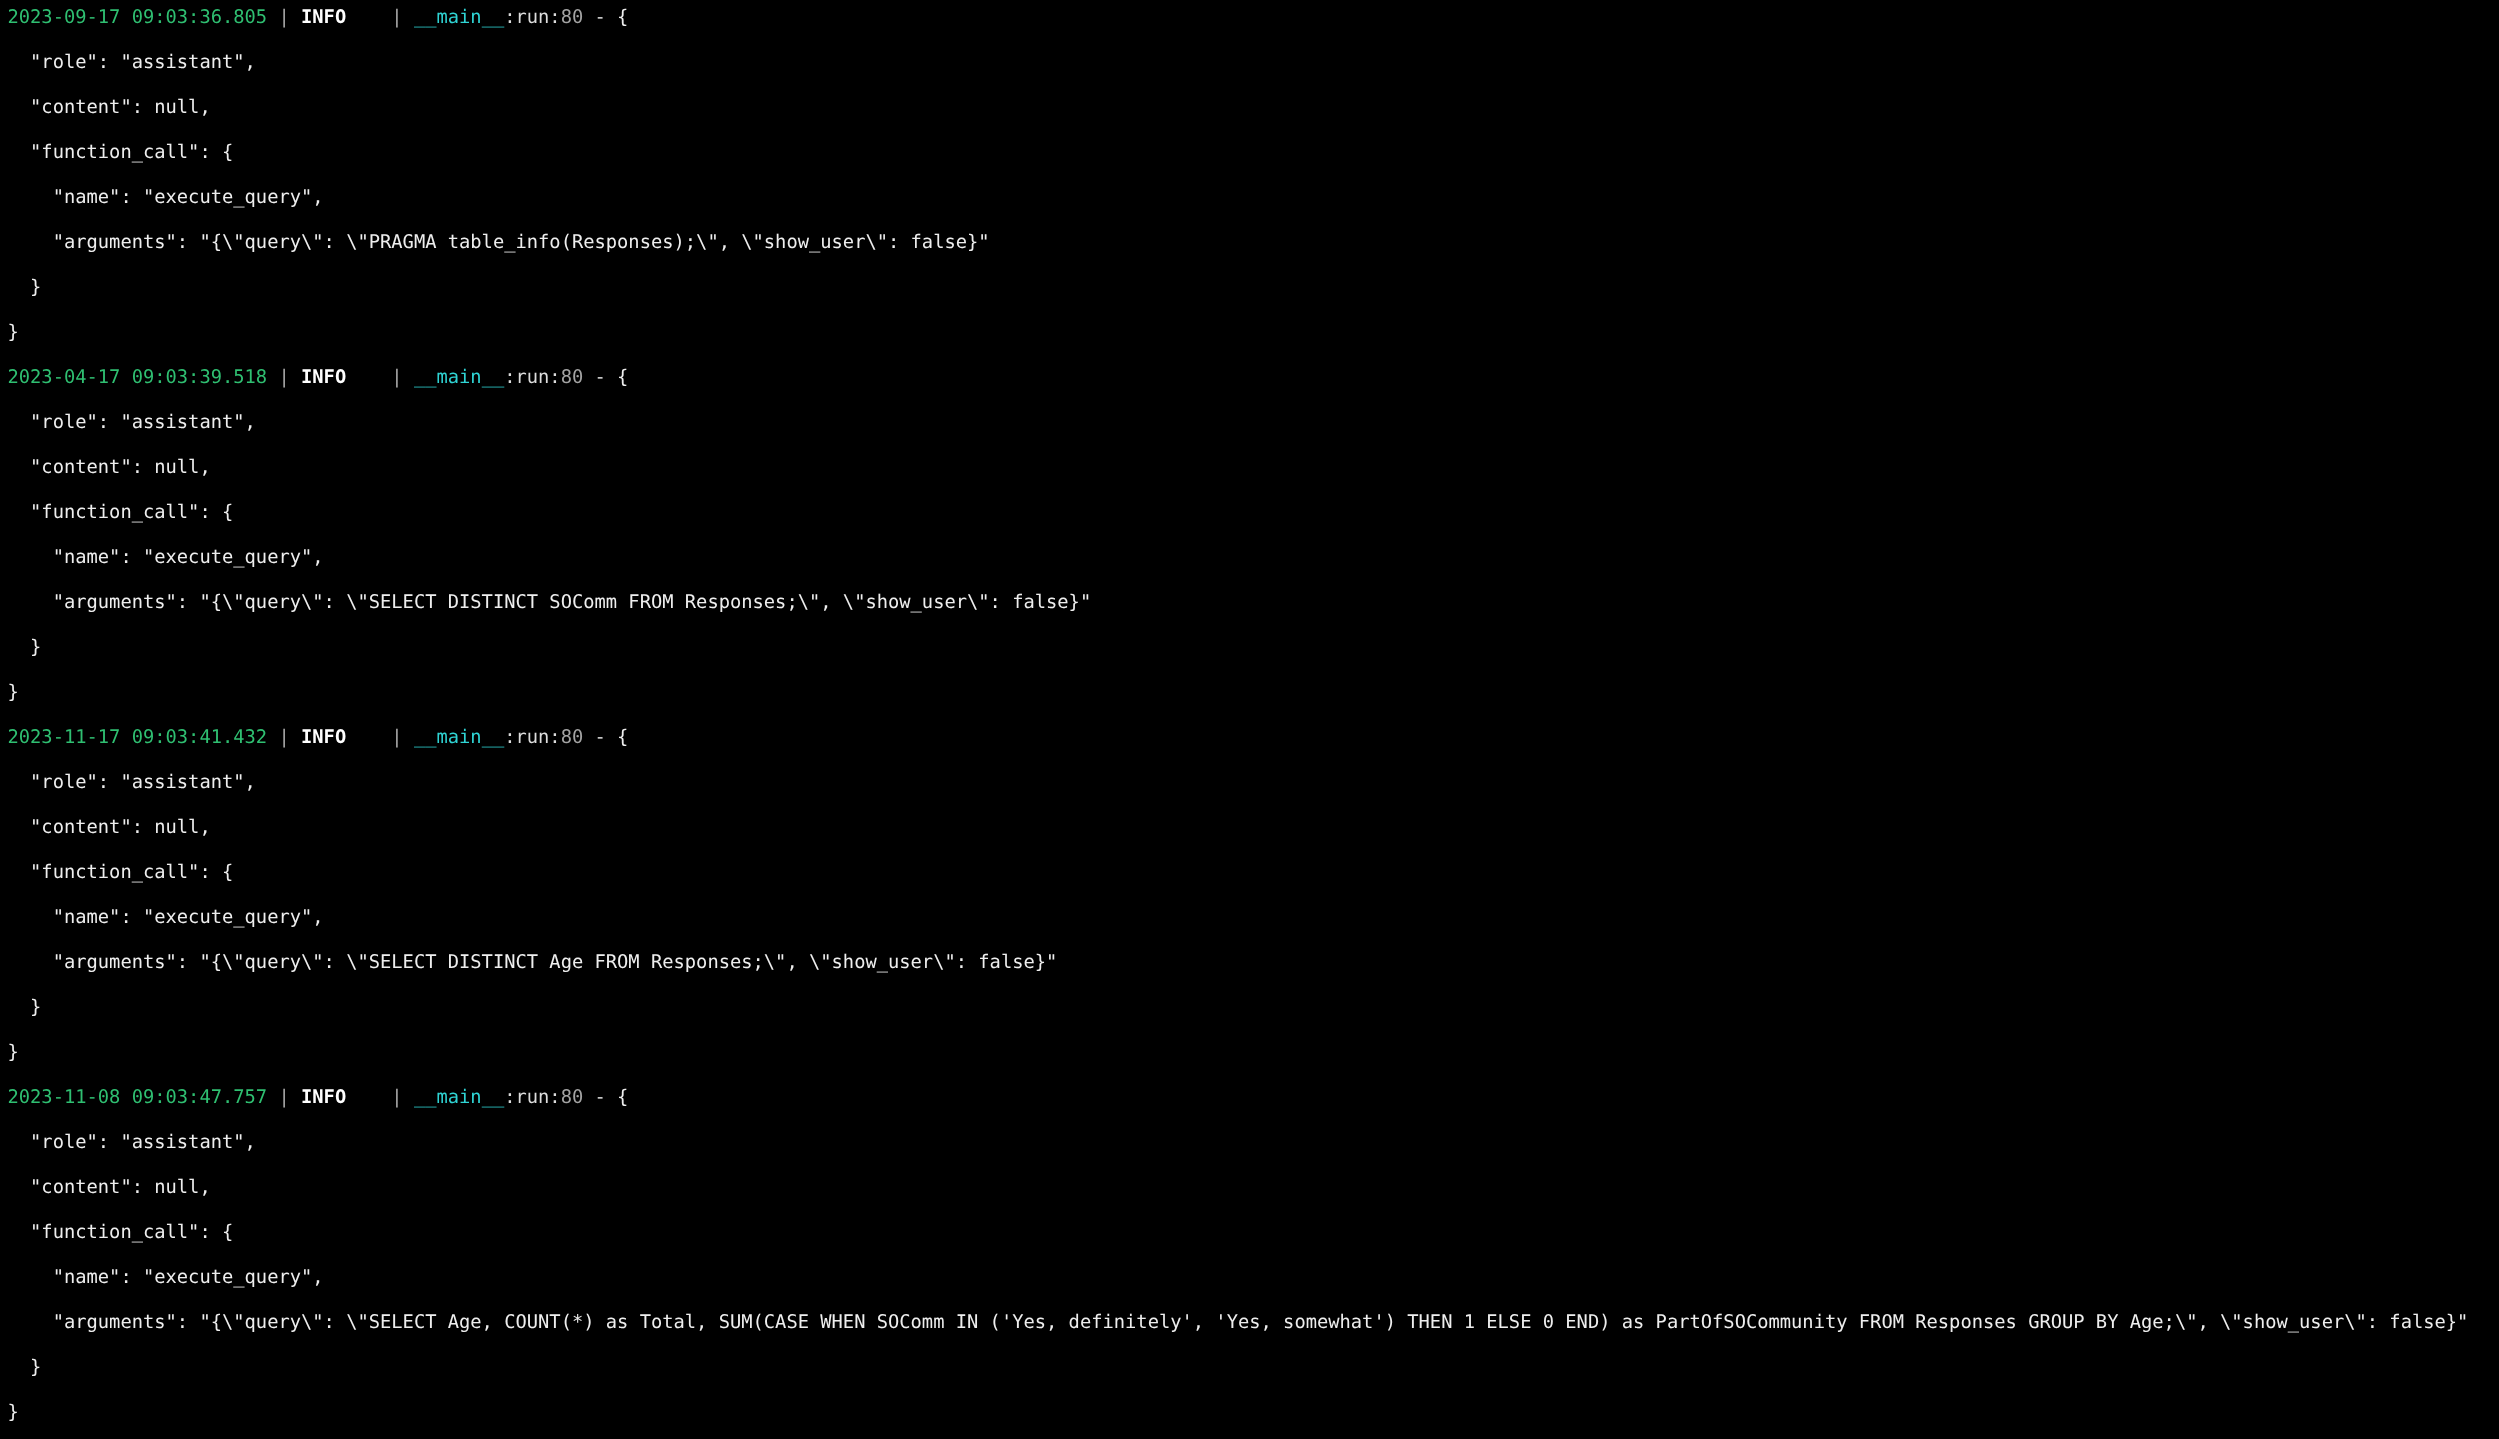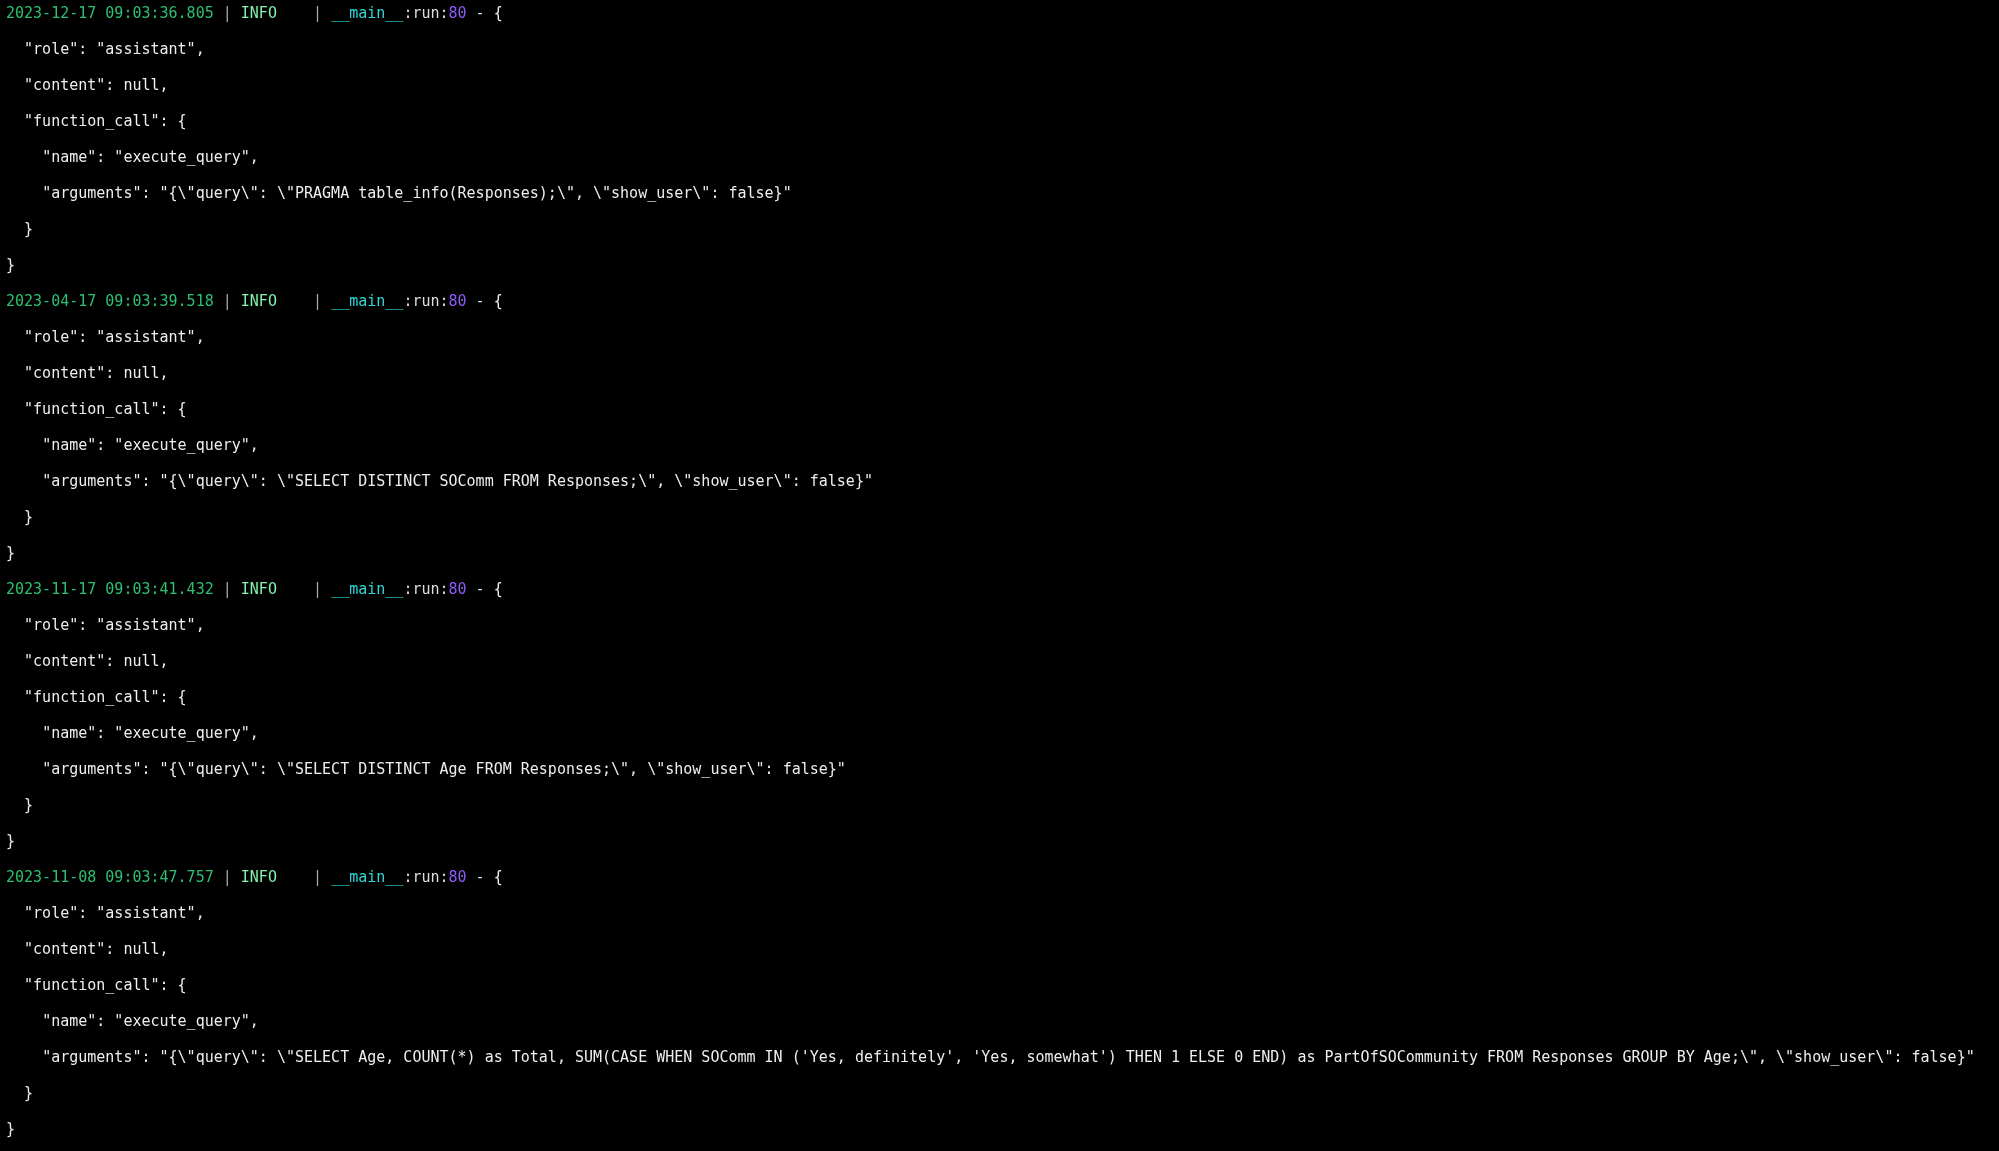--- a/index.html
+++ b/index.html
@@ -11,33 +11,33 @@
     font-size: 15px;
     line-height: 1.2;
     width: 1999px;
   }
   .term {
     padding: 4px 6px;
     white-space: pre-wrap;
     word-break: break-all;
   }
   .ts { color: #2fbf71; } 
-  .lvl { color: #86efac; font-weight: normal; }
+  .lvl { color: #ffffff; font-weight: bold; }
   .mod { color: #2fd4d4; }
   .pipe { color: #aaa; }
   .fn { color: #ddd; }
-  .num { color: #8b5cf6; }
+  .num { color: #a3a3a3; }
   .dash { color: #ddd; }
   .body { color: #eee; }
   .line { display: block; }
 </style>
 </head>
 <body>
 
-<div class="term"><span class="line"><span class="ts">2023-12-17 09:03:36.805</span><span class="pipe"> | </span><span><span class="lvl">INFO</span>    </span><span class="pipe">| </span><span class="mod">__main__</span><span class="fn">:run:</span><span class="num">80</span><span class="dash"> - </span><span class="body">{</span></span>
+<div class="term"><span class="line"><span class="ts">2023-09-17 09:03:36.805</span><span class="pipe"> | </span><span><span class="lvl">INFO</span>    </span><span class="pipe">| </span><span class="mod">__main__</span><span class="fn">:run:</span><span class="num">80</span><span class="dash"> - </span><span class="body">{</span></span>
 <span class="line body">  "role": "assistant",</span>
 <span class="line body">  "content": null,</span>
 <span class="line body">  "function_call": {</span>
 <span class="line body">    "name": "execute_query",</span>
 <span class="line body">    "arguments": "{\"query\": \"PRAGMA table_info(Responses);\", \"show_user\": false}"</span>
 <span class="line body">  }</span>
 <span class="line body">}</span>
 <span class="line"><span class="ts">2023-04-17 09:03:39.518</span><span class="pipe"> | </span><span><span class="lvl">INFO</span>    </span><span class="pipe">| </span><span class="mod">__main__</span><span class="fn">:run:</span><span class="num">80</span><span class="dash"> - </span><span class="body">{</span></span>
 <span class="line body">  "role": "assistant",</span>
 <span class="line body">  "content": null,</span>

